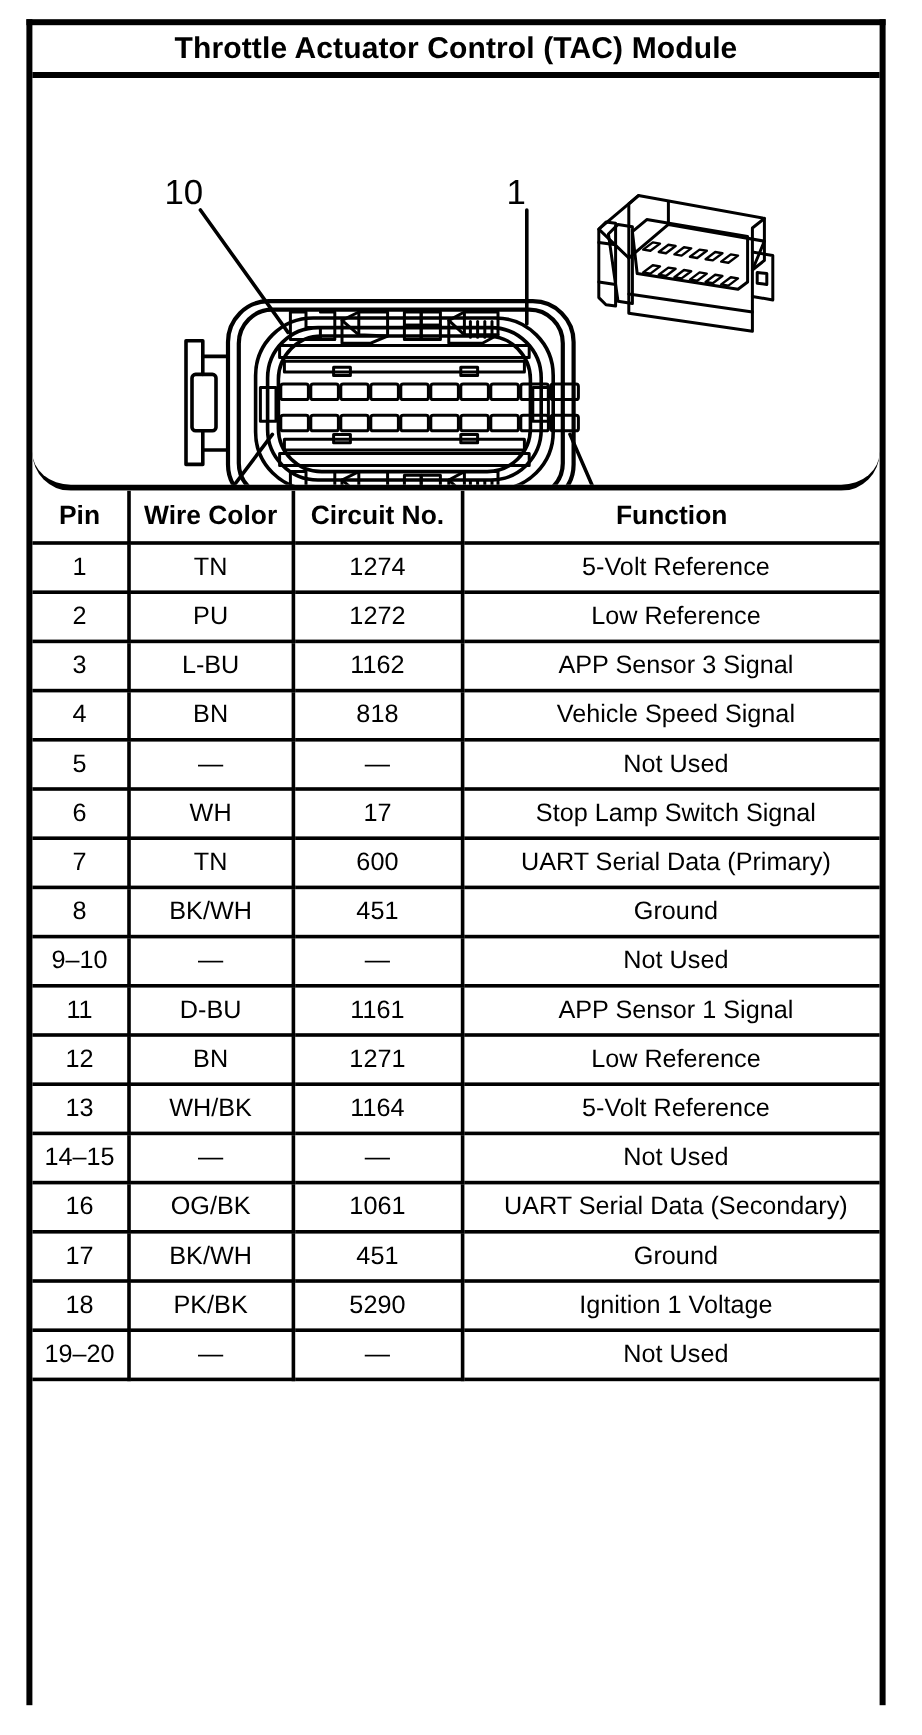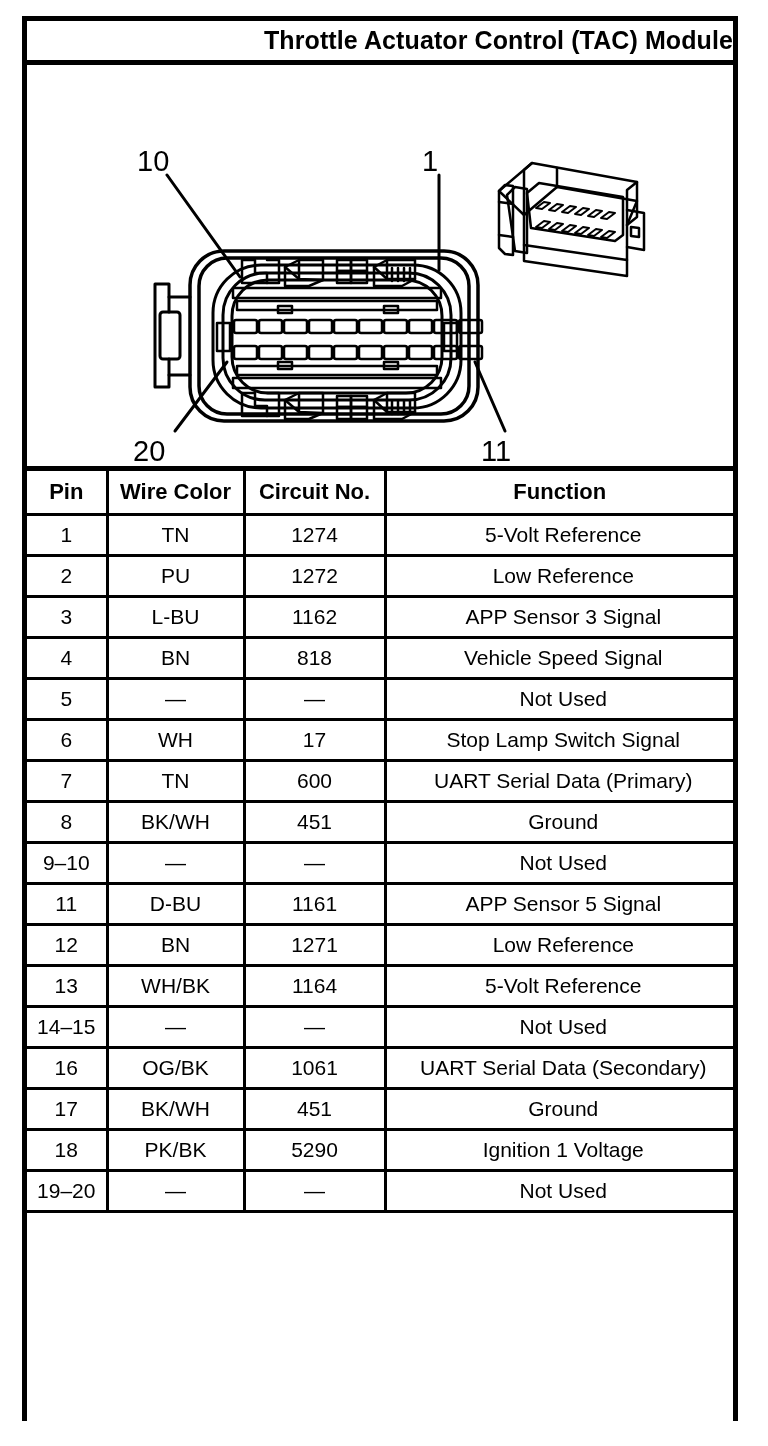--- a/index.html
+++ b/index.html
@@ -28,37 +28,38 @@
     border-bottom: none;
     background: #fff;
   }
 
   
   .title-bar {
     height: 44px;
     border-bottom: 5px solid #000;
     display: flex;
     align-items: center;
-    justify-content: flex-end;
+    justify-content: center;
     box-sizing: border-box;
   }
   .title-bar .title-text {
     font-size: 25px;
     font-weight: bold;
     letter-spacing: .1px;
     white-space: nowrap;
   }
 
   
   .diagram-panel {
     position: relative;
-    height: 406px;
+    height: 344px;
     border-bottom: 5px solid #000;
     box-sizing: border-box;
     overflow: hidden;
+    border-radius: 32px;
   }
   .diagram-panel svg { display: block; }
   .callout-label {
     position: absolute;
     font-size: 29px;
     font-weight: normal;
     line-height: 1;
   }
   #lbl-10 { left: 110px; top: 82px; }
   #lbl-1  { left: 395px; top: 82px; }
@@ -379,21 +380,21 @@
       <tr>
           <td class="cell-pin">9–10</td>
           <td class="cell-wire">—</td>
           <td class="cell-circuit">—</td>
           <td class="cell-func">Not Used</td>
         </tr>
       <tr>
           <td class="cell-pin">11</td>
           <td class="cell-wire">D-BU</td>
           <td class="cell-circuit">1161</td>
-          <td class="cell-func">APP Sensor 5 Signal</td>
+          <td class="cell-func">APP Sensor 1 Signal</td>
         </tr>
       <tr>
           <td class="cell-pin">12</td>
           <td class="cell-wire">BN</td>
           <td class="cell-circuit">1271</td>
           <td class="cell-func">Low Reference</td>
         </tr>
       <tr>
           <td class="cell-pin">13</td>
           <td class="cell-wire">WH/BK</td>

